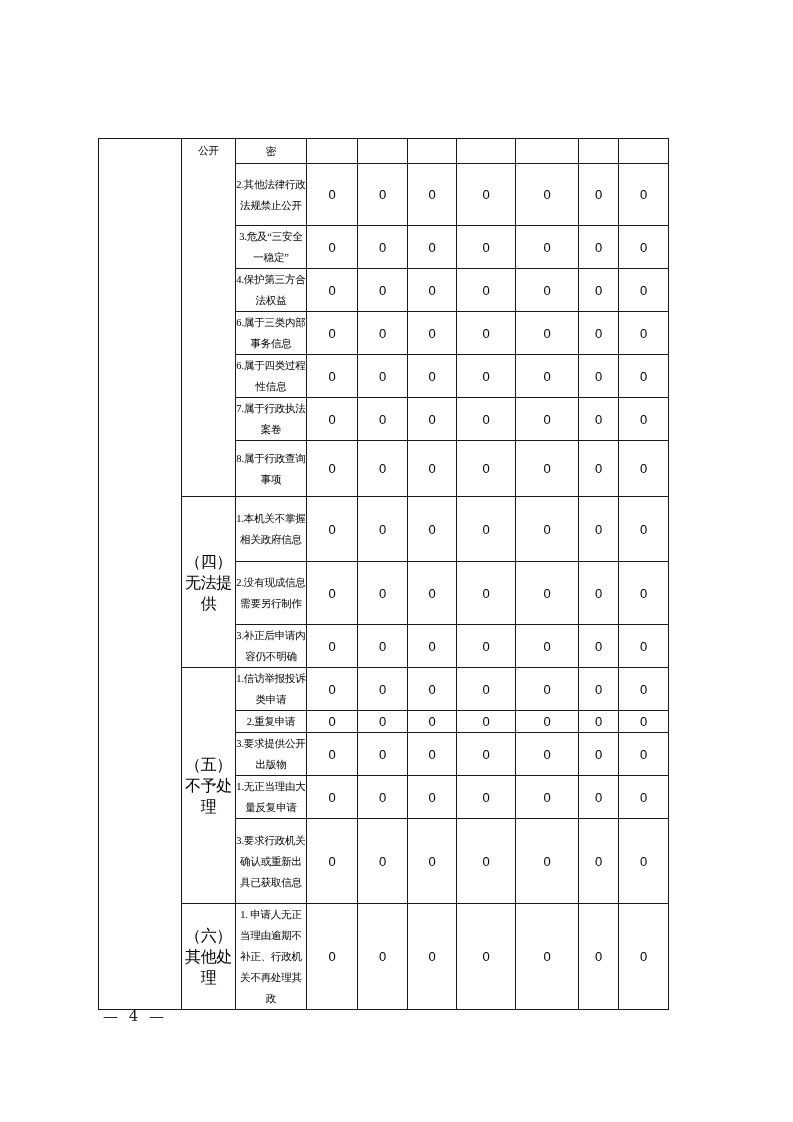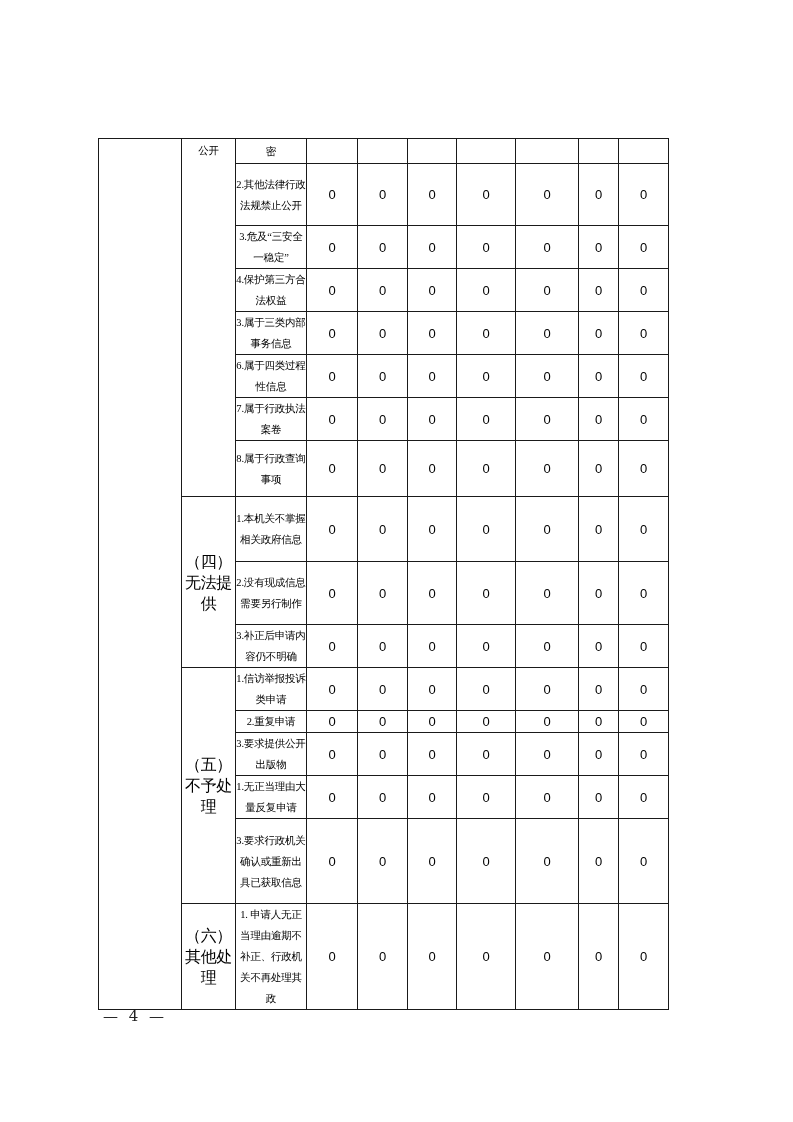--- a/index.html
+++ b/index.html
@@ -134,21 +134,21 @@
           <td class="item-cell">4.保护第三方合法权益</td>
           <td class="value-cell">0</td>
           <td class="value-cell">0</td>
           <td class="value-cell">0</td>
           <td class="value-cell">0</td>
           <td class="value-cell">0</td>
           <td class="value-cell">0</td>
           <td class="value-cell">0</td>
         </tr>
         <tr>
-          <td class="item-cell">3.属于三类内部事务信息</td>
+          <td class="item-cell">6.属于三类内部事务信息</td>
           <td class="value-cell">0</td>
           <td class="value-cell">0</td>
           <td class="value-cell">0</td>
           <td class="value-cell">0</td>
           <td class="value-cell">0</td>
           <td class="value-cell">0</td>
           <td class="value-cell">0</td>
         </tr>
         <tr>
           <td class="item-cell">6.属于四类过程性信息</td>

